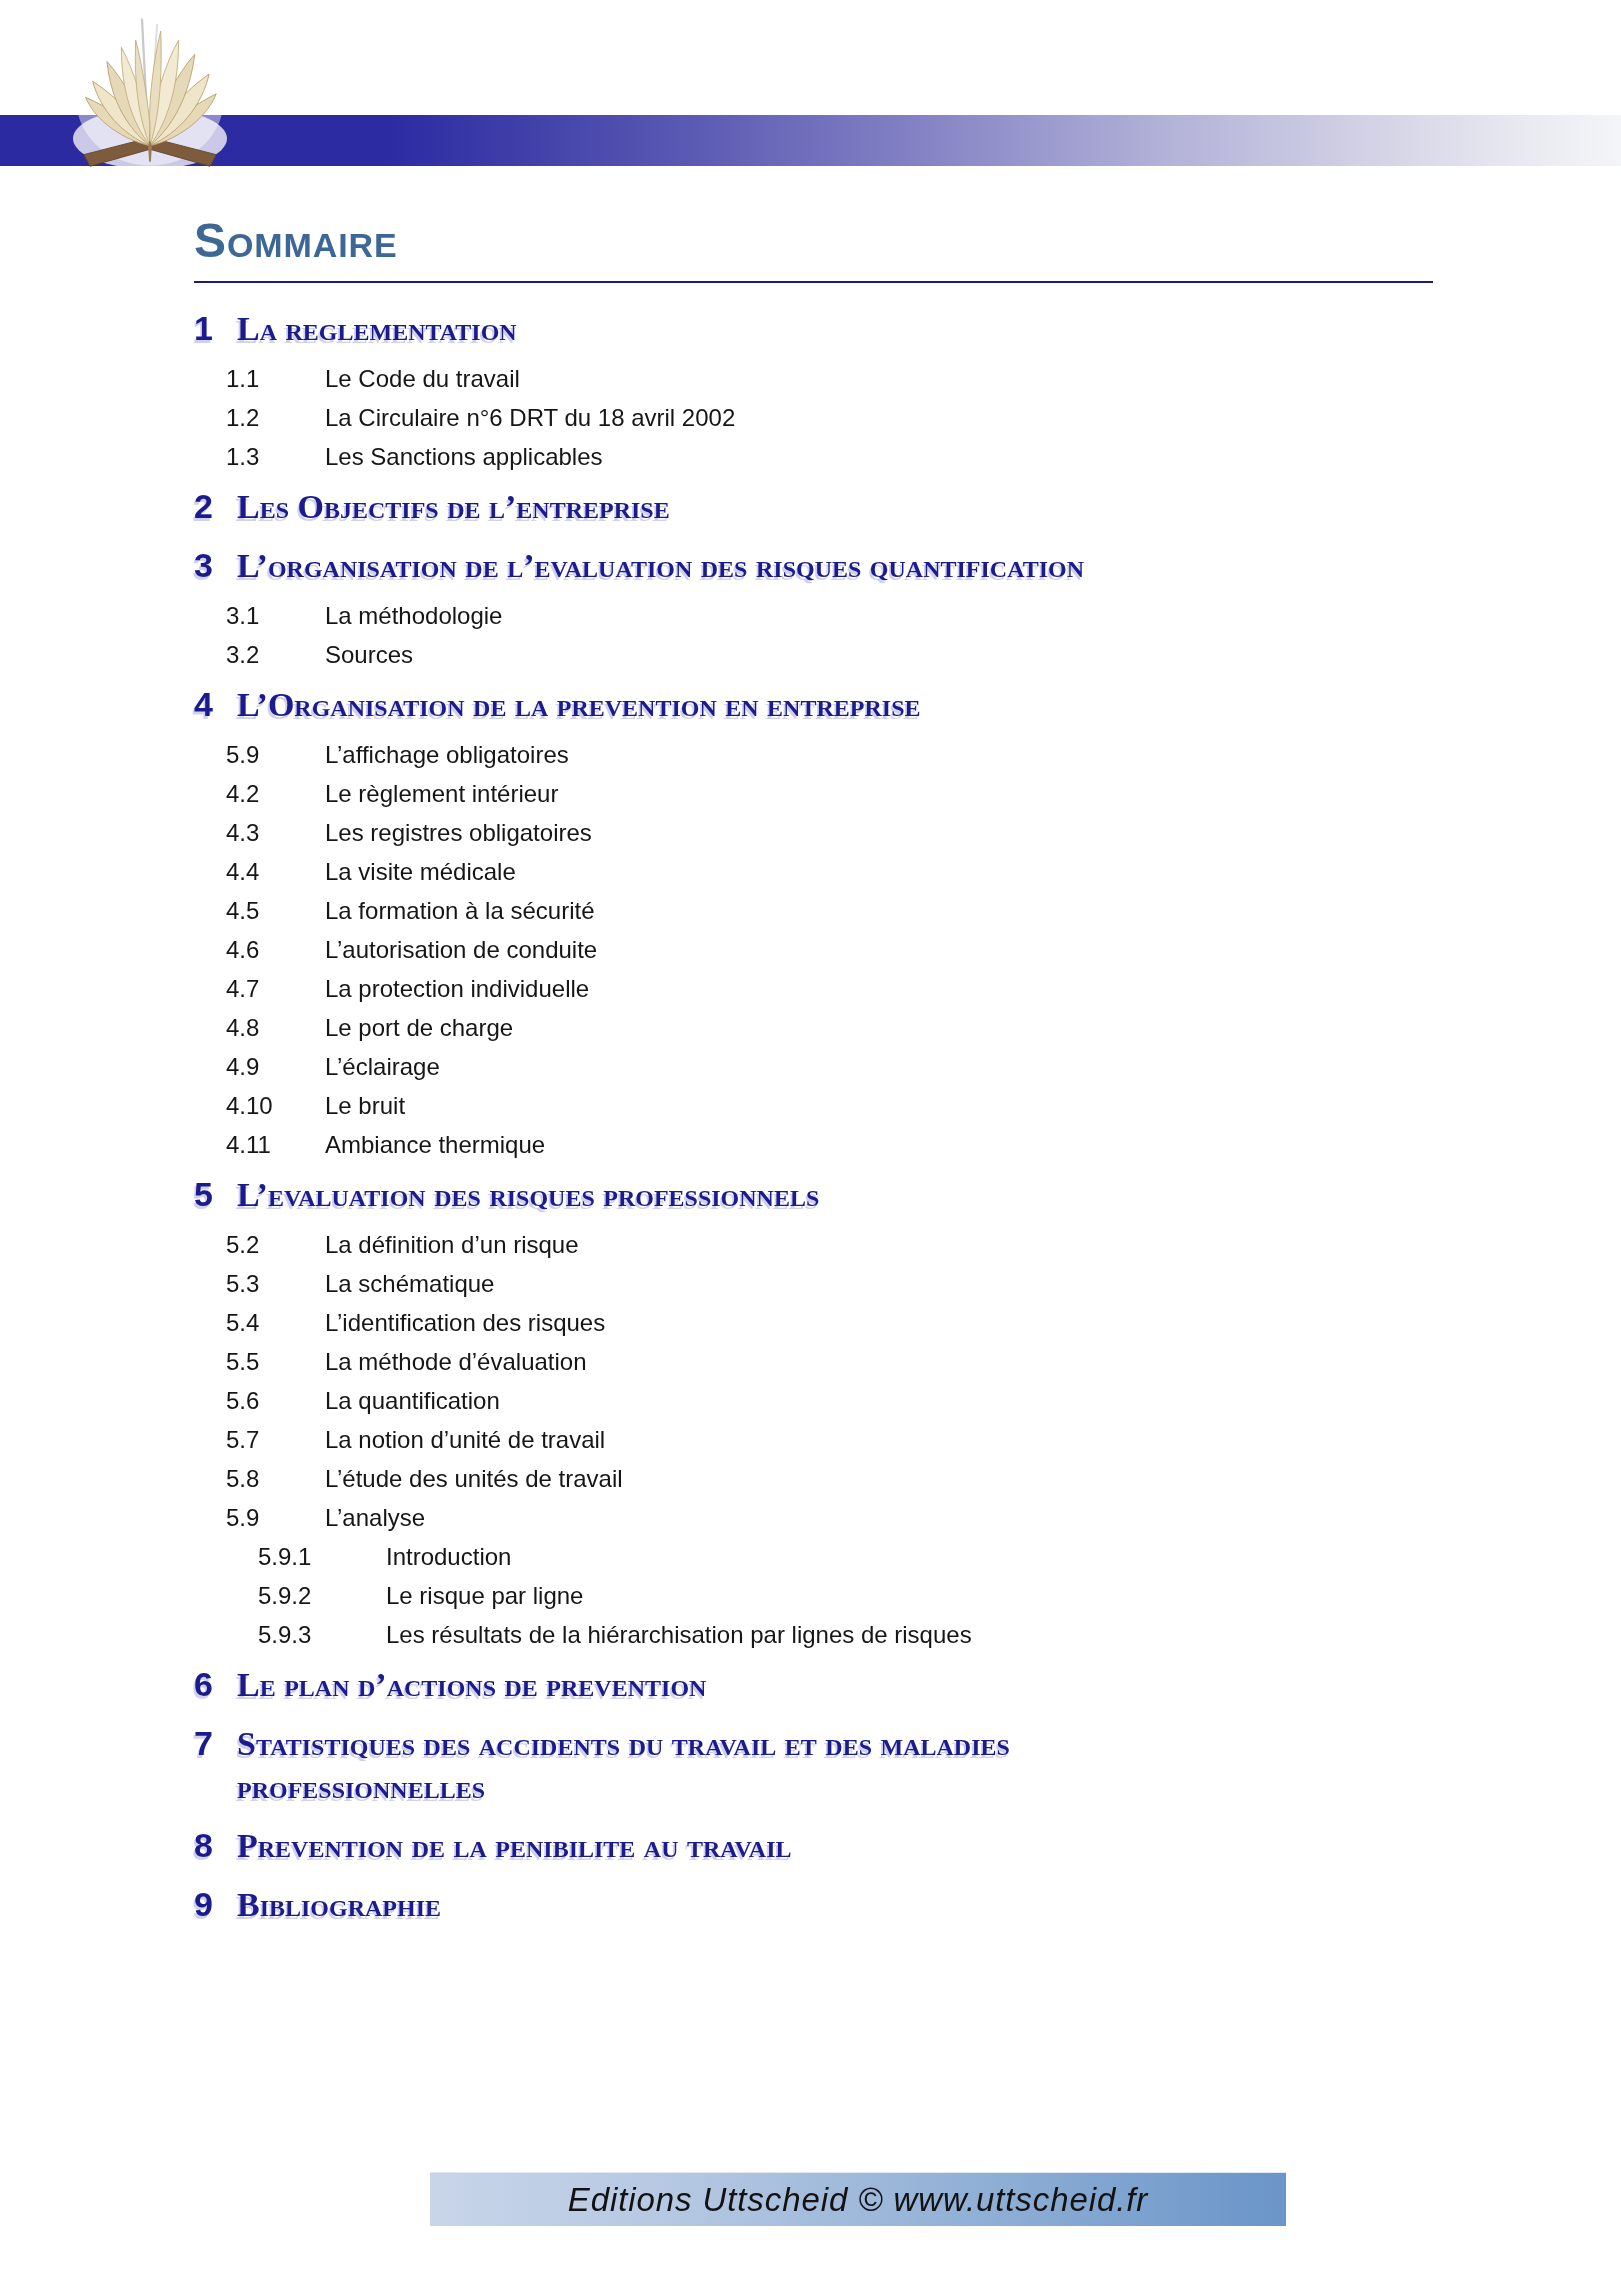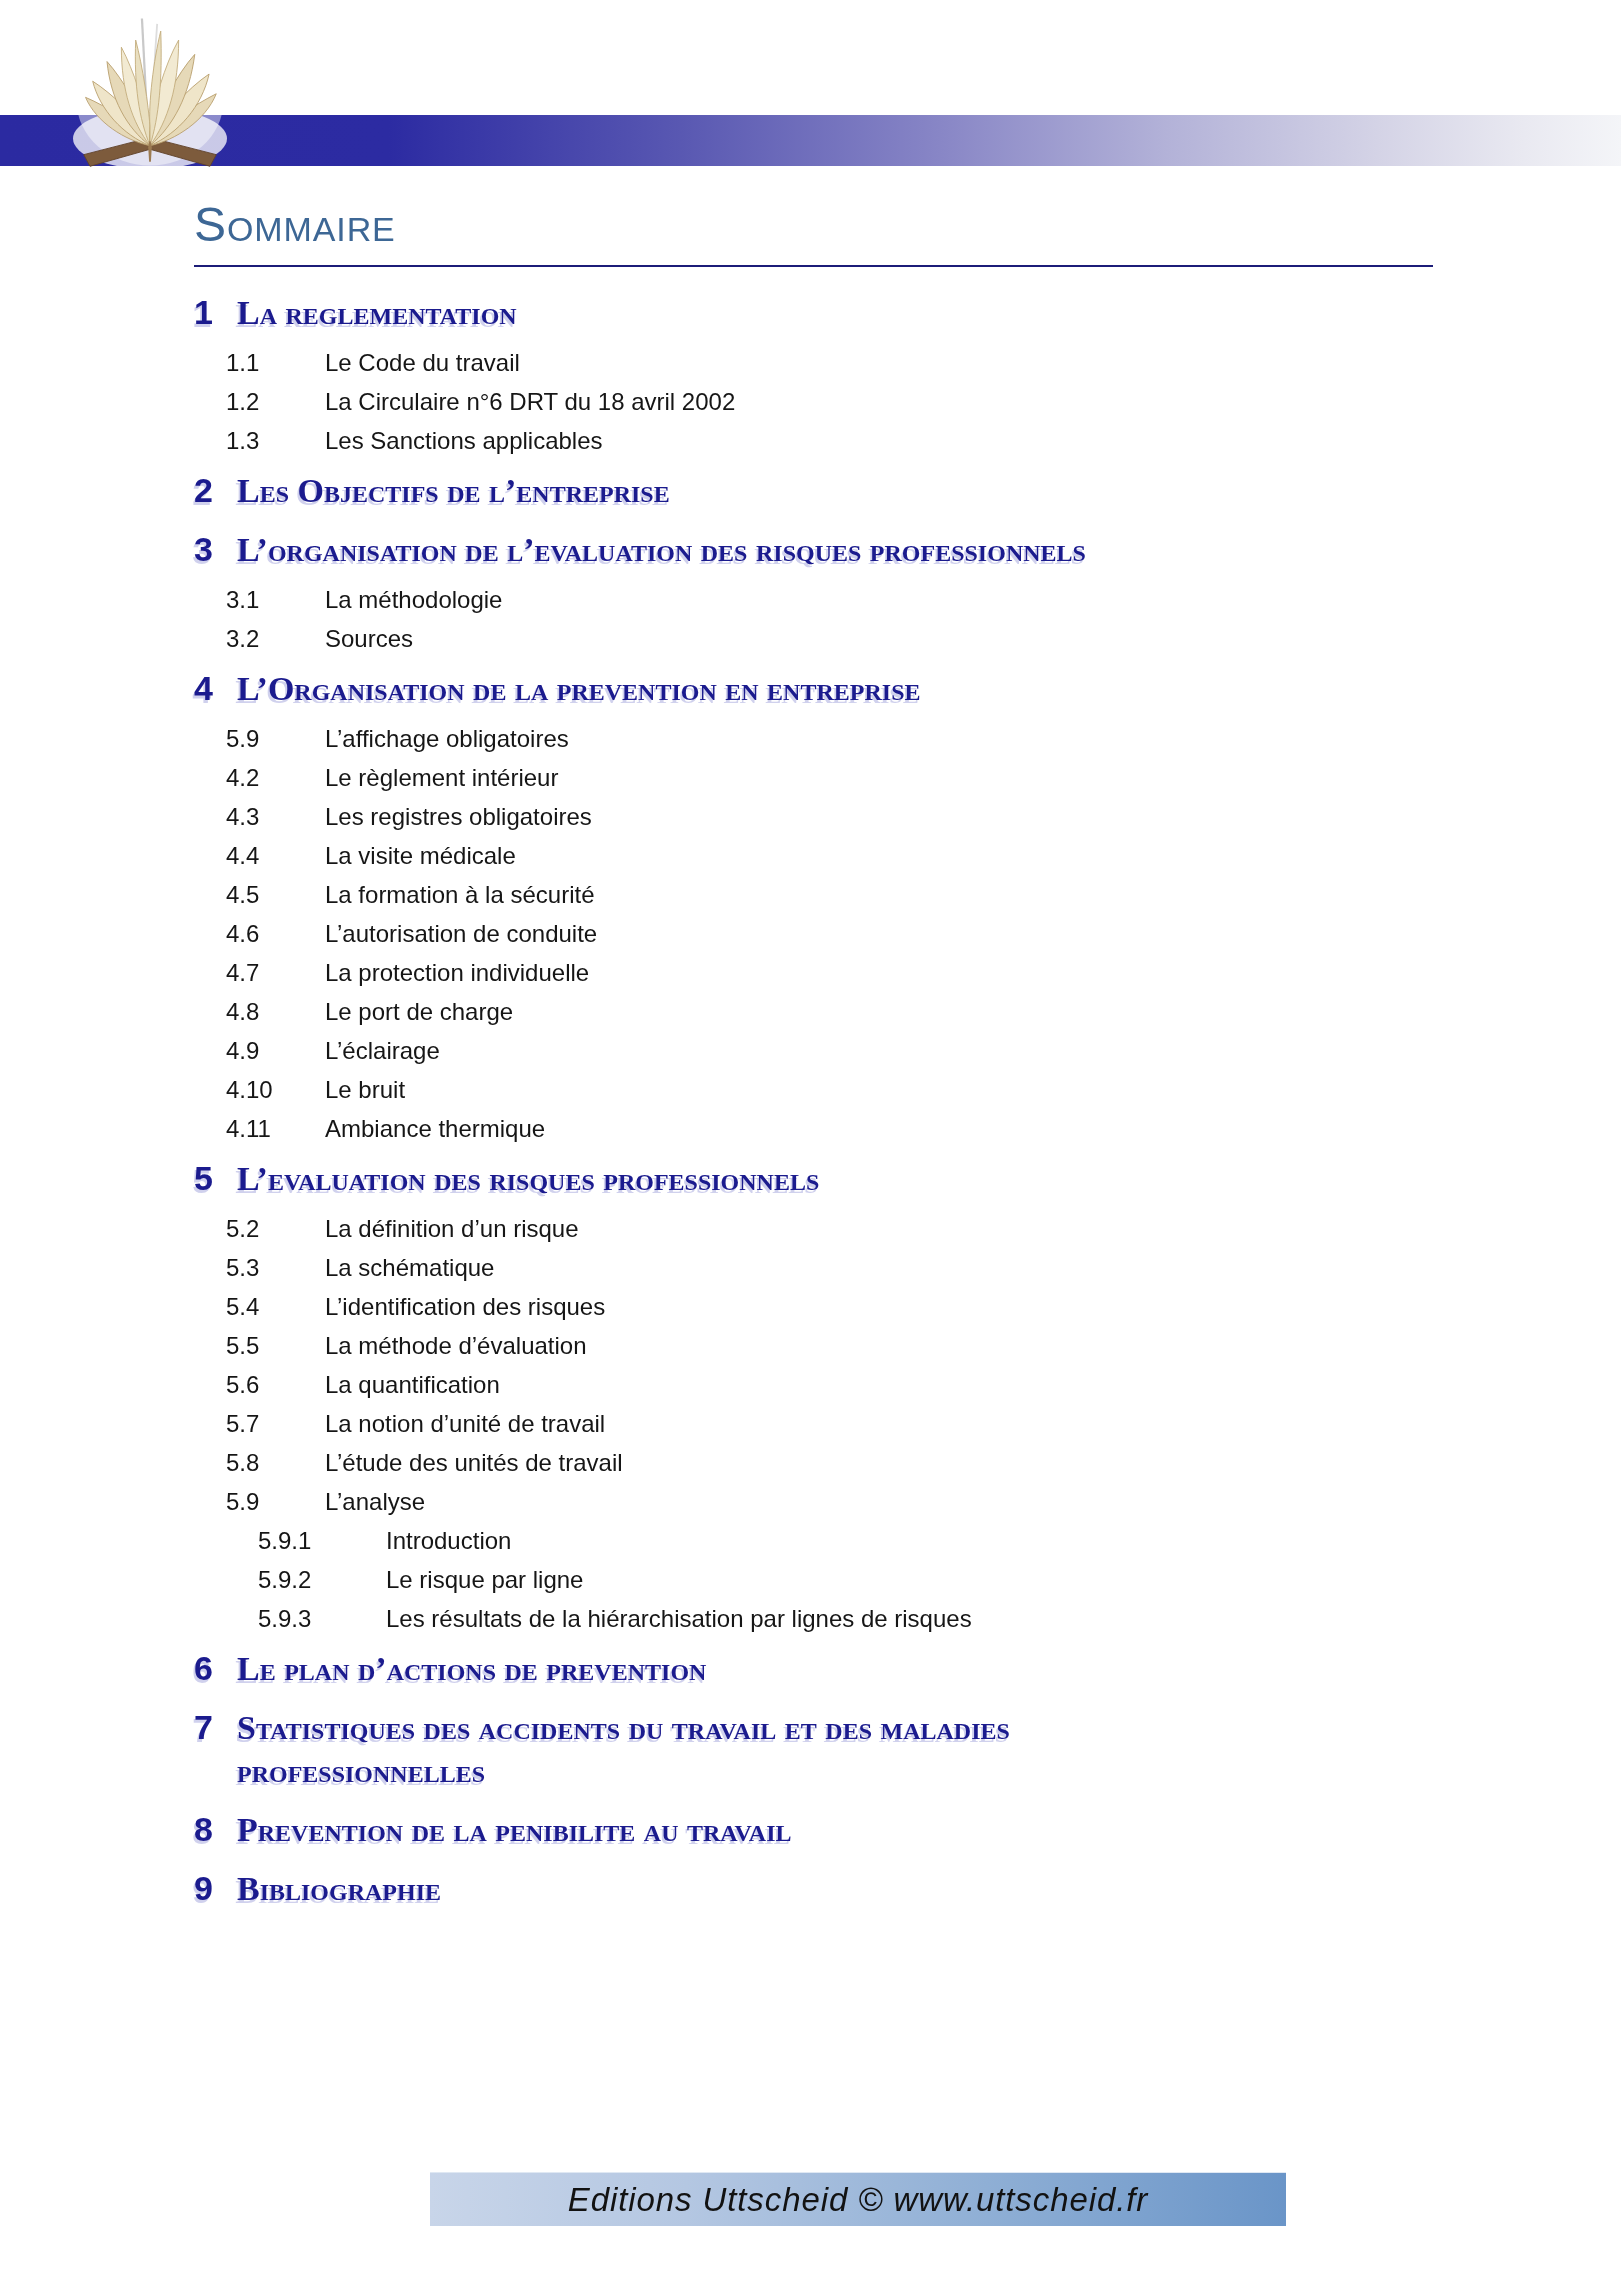--- a/index.html
+++ b/index.html
@@ -24,22 +24,22 @@
     position:absolute;top:115px;left:0;width:1621px;height:51px;
     background:linear-gradient(90deg,
       #2b2aa1 0%, #2c2ba2 24%, #5958b2 42%, #8886c6 58%,
       #b3b2d8 72%, #d4d3e6 85%, #e9e9f1 94%, #f4f5f8 100%);
   }
   .book{position:absolute;left:73px;top:3.6px;width:154px;height:167px;}
 
   
   .content{position:absolute;top:167px;left:0;width:1621px;padding-left:194px;}
   .page-title{
-    margin-top:32px;
-    font-size:48px;line-height:52px;font-weight:400;
+    margin-top:48px;
+    font-size:48px;line-height:52px;font-weight:700;
     font-variant:small-caps;letter-spacing:0.9px;
     color:var(--title-blue);
   }
   .title-rule{
     width:1239px;height:0;
     border-top:2.7px solid var(--rule-navy);
     margin-top:14.3px;
   }
   .toc{margin-top:24px;}
 
@@ -125,21 +125,21 @@
       <div class="lv2">
         <span class="num">1.3</span>
         <span class="label">Les Sanctions applicables</span>
       </div>
       <div class="lv1">
         <span class="num">2</span>
         <span class="label">Les Objectifs de l’entreprise</span>
       </div>
       <div class="lv1">
         <span class="num">3</span>
-        <span class="label">L’organisation de l’evaluation des risques professionnels</span>
+        <span class="label">L’organisation de l’evaluation des risques quantification</span>
       </div>
       <div class="lv2">
         <span class="num">3.1</span>
         <span class="label">La méthodologie</span>
       </div>
       <div class="lv2">
         <span class="num">3.2</span>
         <span class="label">Sources</span>
       </div>
       <div class="lv1">

